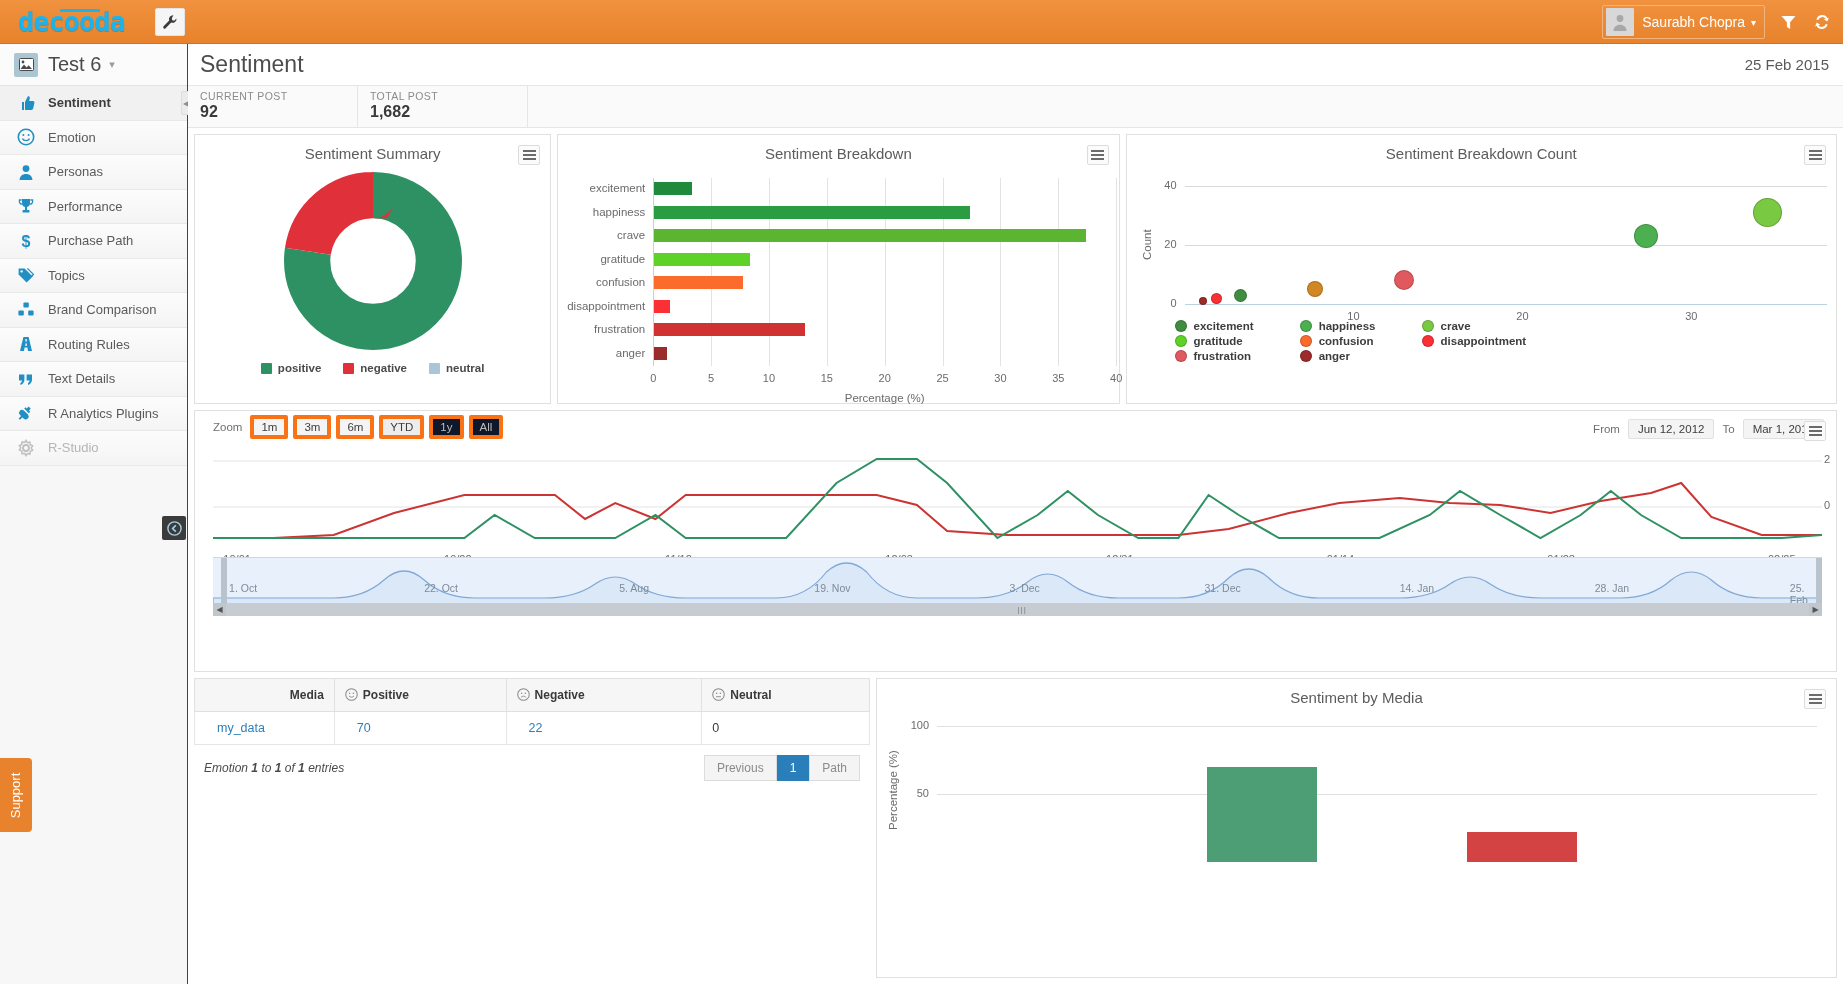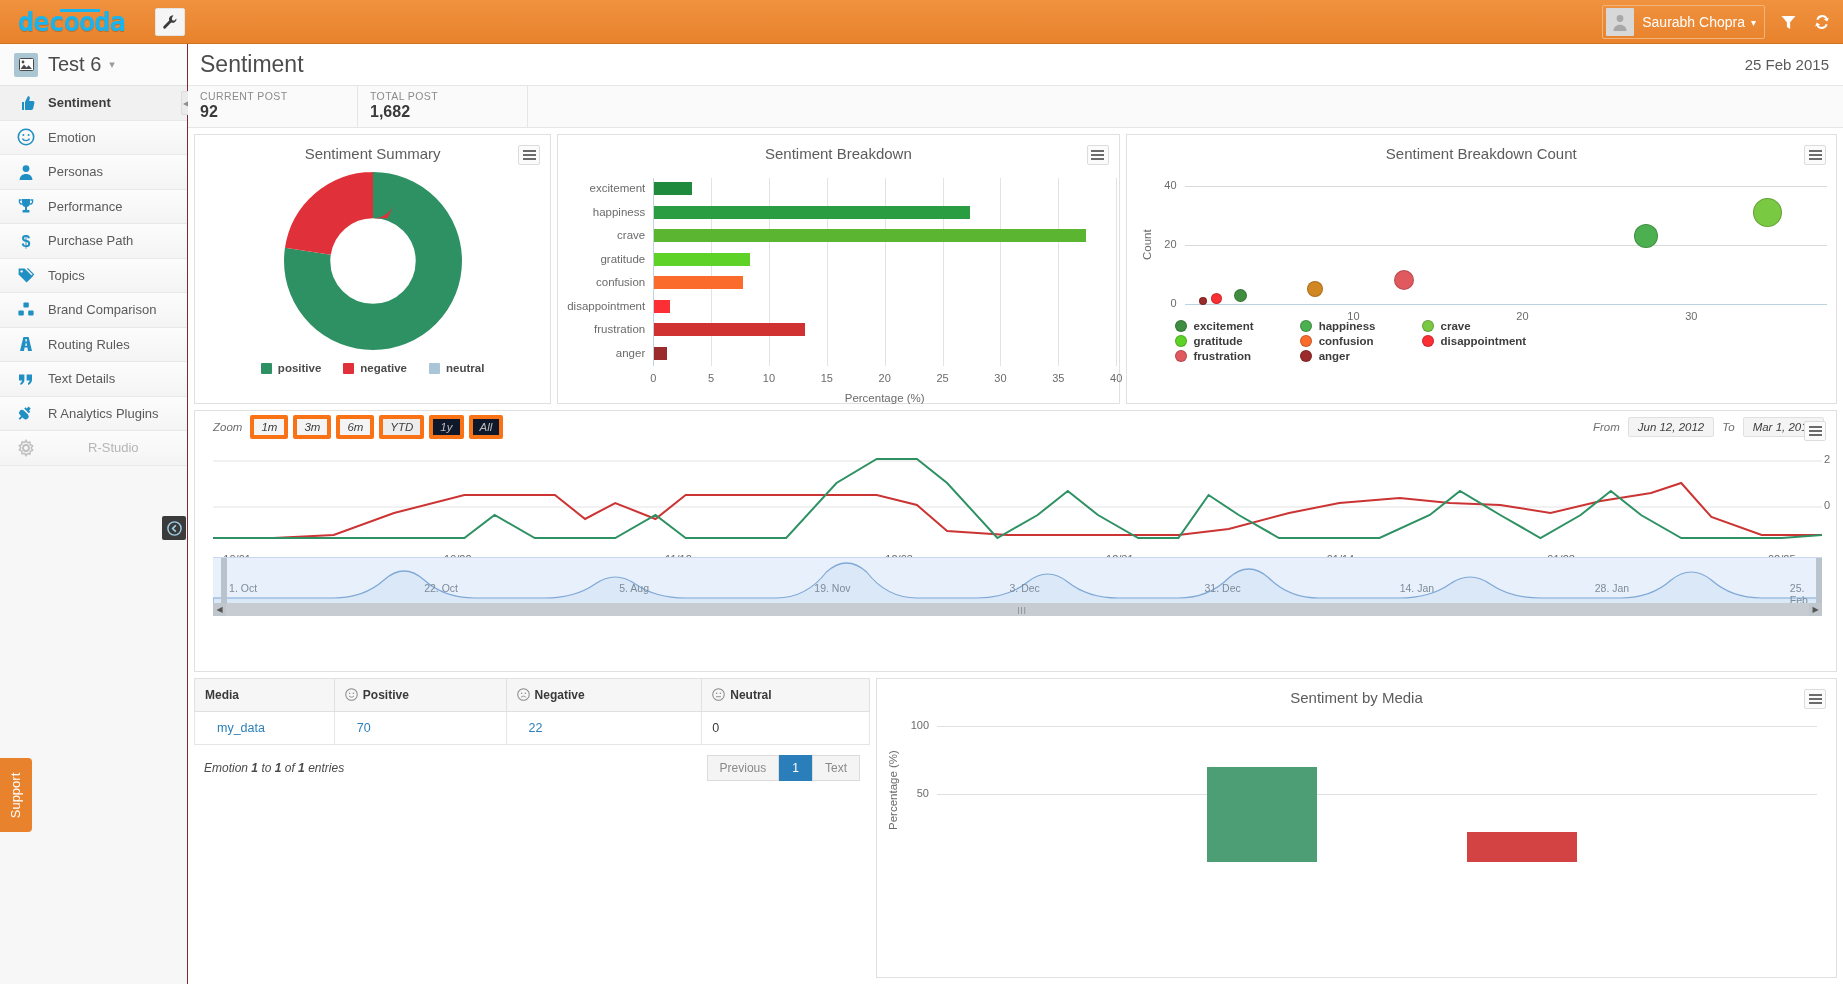--- a/index.html
+++ b/index.html
@@ -67,21 +67,21 @@
     display:flex;align-items:center;justify-content:center;margin-right:10px;
   }
   .proj-name{ font-size:20px;color:#4a4a4a; }
   .proj-caret{ margin-left:8px;color:#9b9b9b;font-size:11px; }
   .nav-item{
     height:34.5px; display:flex; align-items:center; padding-left:14px;
     border-bottom:1px solid #e8e8e8; cursor:pointer;
     background:linear-gradient(to bottom,#fcfcfc,#f4f4f4);
   }
   .nav-item.active{ background:#f1f1f1; }
-  .nav-item.disabled{ cursor:default;gap:40px; }
+  .nav-item.disabled{ cursor:default; }
   .nav-ic{ width:24px; display:flex; justify-content:center; margin-right:10px; color:#1f8fc4; }
   .nav-item.disabled .nav-ic{ color:#bfbfbf; }
   .nav-lbl{ font-size:13px; color:#5a5a5a; }
   .nav-item.active .nav-lbl{ font-weight:bold; color:#3d3d3d; }
   .nav-item.disabled .nav-lbl{ color:#b5b5b5; }
   .collapse-tab{
     position:absolute; left:181px; top:47px; width:10px;height:24px;
     background:#ebebeb; border:1px solid #dcdcdc; border-radius:2px;
     display:flex;align-items:center;justify-content:center;
     font-size:8px;color:#8d8d8d; cursor:pointer;
@@ -147,21 +147,21 @@
   .bub-grid{ position:absolute; height:1px; background:#d9d9d9; }
   .bub-ytick{ position:absolute; font-size:11px;color:#6b6b6b; text-align:right; width:26px; }
   .bub-xtick{ position:absolute; font-size:11px;color:#6b6b6b; text-align:center;width:26px; }
   .bub-ylab{ position:absolute; font-size:11.5px;color:#6b6b6b; transform:rotate(-90deg); transform-origin:left top; white-space:nowrap; }
   .bub-legend{ position:absolute; left:48px; bottom:2px; display:flex; gap:46px; }
   .bub-col{ display:flex;flex-direction:column;gap:3px; }
   .bub-lg{ display:flex;align-items:center;gap:7px;font-size:11.5px;color:#3d3d3d;font-weight:bold;cursor:pointer; }
   .bub-dot{ width:12px;height:12px;border-radius:50%;border:1px solid rgba(0,0,0,.2); }
 
   
-  .trend-ctrl{ display:flex; align-items:center; justify-content:space-between; padding:4px 12px 0 18px;font-style:italic; }
+  .trend-ctrl{ display:flex; align-items:flex-end; justify-content:space-between; padding:4px 12px 0 18px; }
   .zoom-grp{ display:flex; align-items:center; gap:5px; }
   .zoom-lbl{ font-size:11.5px;color:#6f6f6f;margin-right:3px; }
   .zbtn{
     font-size:11.5px; color:#3d3d3d; background:#f4f4f4; border:4px solid #f97316;
     border-radius:2px; padding:2px 7px; cursor:pointer;
   }
   .zbtn.sel{ background:#ededed; }
   .zbtn.dis{ color:#bdbdbd; background:#0f172a; cursor:default; }
   .range-grp{ display:flex;align-items:center;gap:8px; font-size:11.5px;color:#6f6f6f; }
   .dbox{
@@ -604,21 +604,21 @@
         <div class="sb-grip">|||</div>
       </div>
     </div>
   </div>
 
   <div class="row">
     <div class="panel" style="width:676px;height:120px;border:none;">
       <table class="tbl">
         <thead>
             <tr id="tbl-head">
-              <th style="width: 140px;"><span>Media</span></th>
+              <th style="width: 140px; text-align: right;"><span>Media</span></th>
               <th style="width: 172px;"><svg width="13" height="13" viewBox="0 0 14 14" style="vertical-align:-2px;margin-right:5px;">
                   <circle cx="7" cy="7" r="6.2" fill="none" stroke="#8a8a8a" stroke-width="1.1"></circle>
                   <circle cx="5" cy="5.6" r=".8" fill="#8a8a8a"></circle>
                   <circle cx="9" cy="5.6" r=".8" fill="#8a8a8a"></circle>
                   <path d="M4.4 8.6a3.4 3.4 0 0 0 5.2 0" fill="none" stroke="#8a8a8a" stroke-width="1"></path>
                 </svg><span>Positive</span></th>
               <th style="width: 196px;"><svg width="13" height="13" viewBox="0 0 14 14" style="vertical-align:-2px;margin-right:5px;">
                   <circle cx="7" cy="7" r="6.2" fill="none" stroke="#8a8a8a" stroke-width="1.1"></circle>
                   <circle cx="5" cy="5.6" r=".8" fill="#8a8a8a"></circle>
                   <circle cx="9" cy="5.6" r=".8" fill="#8a8a8a"></circle>
@@ -639,21 +639,21 @@
               <td><span class="lnk">22</span></td>
               <td><span class="">0</span></td>
             </tr>
           </tbody>
       </table>
       <div class="tbl-foot">
         <div class="showing" id="showing"><span>Emotion </span><span style="font-weight: bold;">1</span><span> to </span><span style="font-weight: bold;">1</span><span> of </span><span style="font-weight: bold;">1</span><span> entries</span></div>
         <div class="pager" id="pager">
             <span class="pbtn ">Previous</span>
             <span class="pbtn cur">1</span>
-            <span class="pbtn ">Text</span>
+            <span class="pbtn ">Path</span>
           </div>
       </div>
     </div>
 
     <div class="panel" style="width:961px;height:300px;">
       <div class="panel-title">Sentiment by Media</div>
       <div class="burger">
           <i></i>
           <i></i>
           <i></i>

